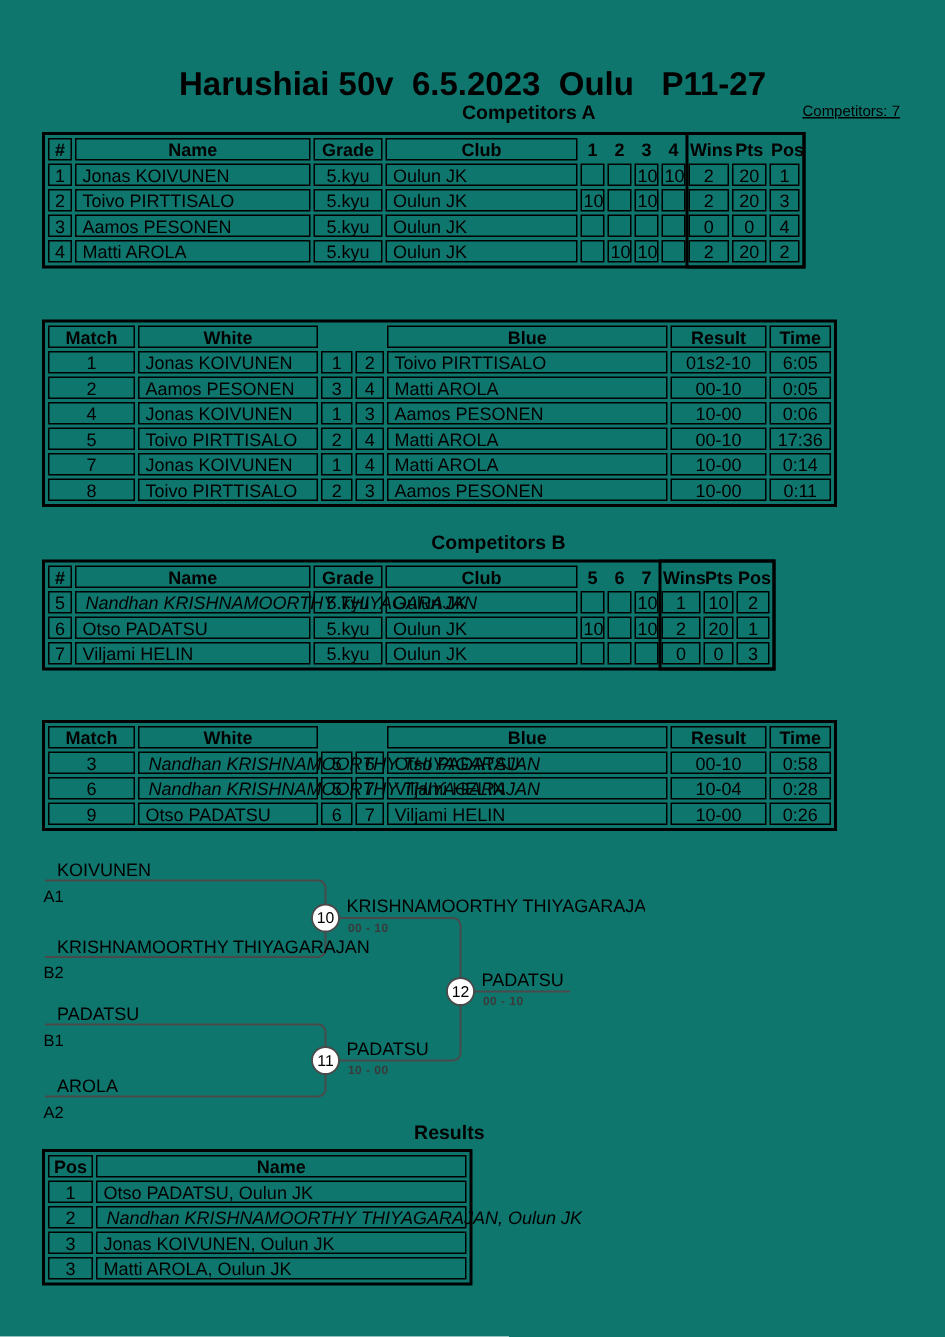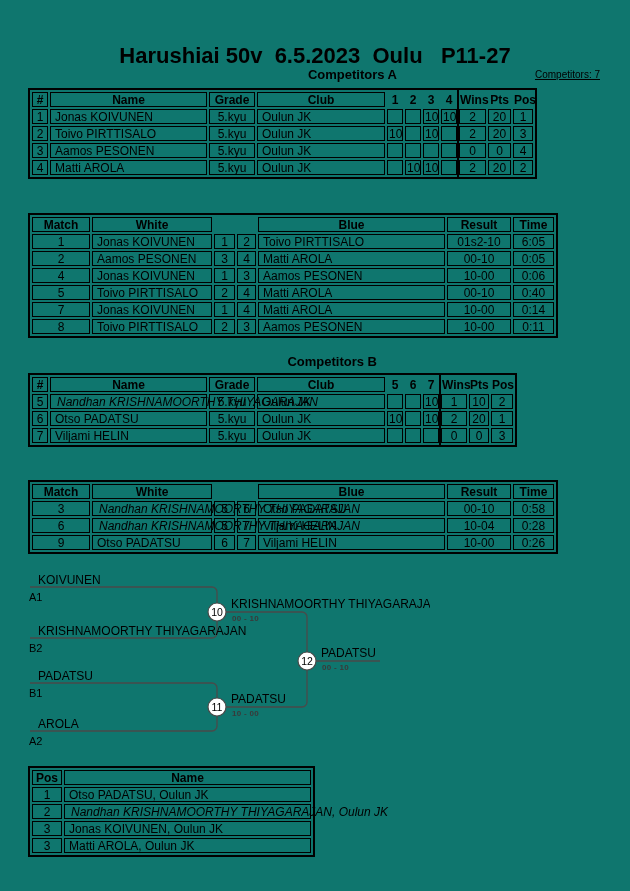--- a/index.html
+++ b/index.html
@@ -171,21 +171,21 @@
           <td class="c">10-00</td>
           <td class="c">0:06</td>
         </tr>
     <tr>
           <td class="c">5</td>
           <td>Toivo PIRTTISALO</td>
           <td class="c">2</td>
           <td class="c">4</td>
           <td>Matti AROLA</td>
           <td class="c">00-10</td>
-          <td class="c">0:40</td>
+          <td class="c">17:36</td>
         </tr>
     <tr>
           <td class="c">7</td>
           <td>Jonas KOIVUNEN</td>
           <td class="c">1</td>
           <td class="c">4</td>
           <td>Matti AROLA</td>
           <td class="c">10-00</td>
           <td class="c">0:14</td>
         </tr>
@@ -351,20 +351,21 @@
     <text class="bk-name" x="38" y="728">AROLA</text>
     <text class="bk-seed" x="29" y="745">A2</text>
     <text class="bk-name" x="231" y="608">KRISHNAMOORTHY THIYAGARAJAN</text>
     <text class="bk-score" x="232" y="621">00 - 10</text>
     <text class="bk-name" x="231" y="703">PADATSU</text>
     <text class="bk-score" x="232" y="716">10 - 00</text>
     <text class="bk-name" x="321" y="657">PADATSU</text>
     <text class="bk-score" x="322" y="670">00 - 10</text>
   </svg>
 
+  <div class="abs sec-heading" style="left:23px; top:747px;">Results</div>
 
   <table class="rep abs" style="left:28px; top:766px; width:287px;">
     <colgroup>
         <col style="width:30px">
         <col style="width:247px">
       </colgroup>
     <tbody>
         <tr>
       <th>Pos</th>
       <th>Name</th>

